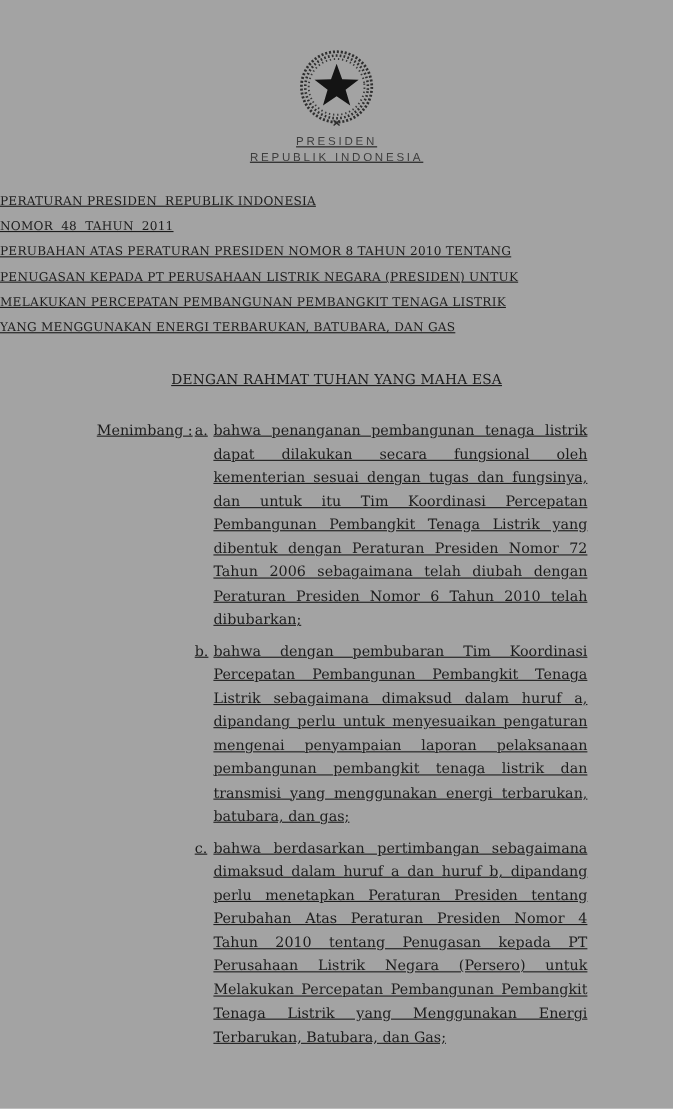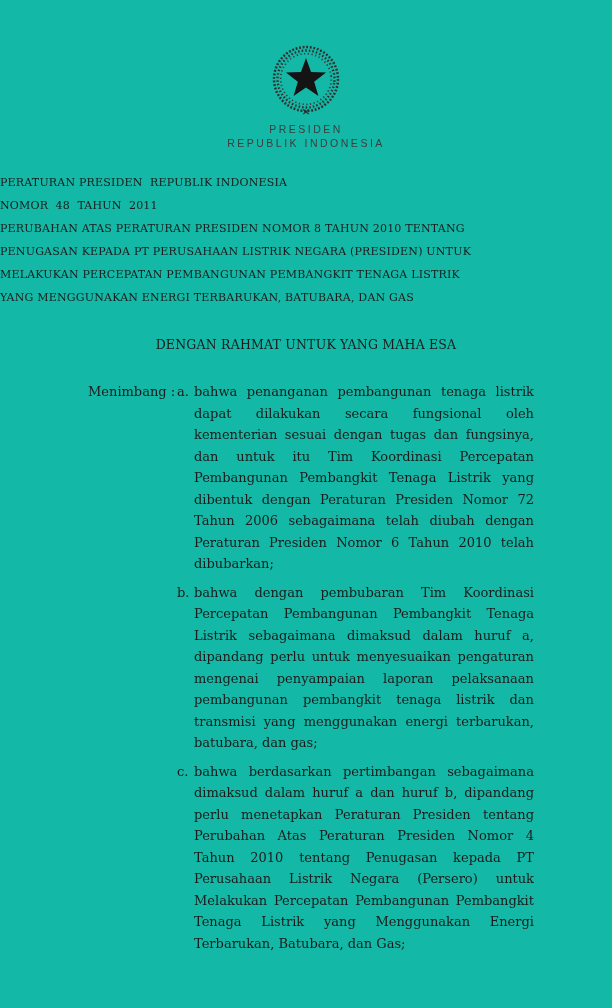--- a/index.html
+++ b/index.html
@@ -5,26 +5,27 @@
   html, body {
     margin: 0;
     padding: 0;
     background: #e8e8e8;
   }
   .page {
     position: relative;
     width: 612px;
     height: 1008px;
     margin: 0 auto;
-    background: #14b8a6;
+    background: #a3a3a3;
     color: #1c1c1c;
     font-family: "DejaVu Serif", serif;
     overflow: hidden;
     box-sizing: border-box;
     padding-top: 40px;
+    text-decoration: underline;
   }
   
   .emblem {
     text-align: center;
   }
   .emblem svg {
     display: block;
     margin: 0 auto;
   }
   .emblem-caption {
@@ -114,21 +115,21 @@
 
   <div class="title-block">
     <div class="title-line">PERATURAN PRESIDEN  REPUBLIK INDONESIA</div>
     <div class="title-line">NOMOR  48  TAHUN  2011</div>
     <div class="title-line">PERUBAHAN ATAS PERATURAN PRESIDEN NOMOR 8 TAHUN 2010 TENTANG</div>
     <div class="title-line">PENUGASAN KEPADA PT PERUSAHAAN LISTRIK NEGARA (PRESIDEN) UNTUK</div>
     <div class="title-line">MELAKUKAN PERCEPATAN PEMBANGUNAN PEMBANGKIT TENAGA LISTRIK</div>
     <div class="title-line">YANG MENGGUNAKAN ENERGI TERBARUKAN, BATUBARA, DAN GAS</div>
   </div>
 
-  <div class="invocation">DENGAN RAHMAT UNTUK YANG MAHA ESA</div>
+  <div class="invocation">DENGAN RAHMAT TUHAN YANG MAHA ESA</div>
 
 
   <div class="considering">
     <div class="considering-label">Menimbang :</div>
     <div class="considering-items">
       <div class="consider-item">
         <div class="item-letter">a.</div>
         <div class="item-text">bahwa penanganan pembangunan tenaga listrik dapat dilakukan secara fungsional oleh kementerian sesuai dengan tugas dan fungsinya, dan untuk itu Tim Koordinasi Percepatan Pembangunan Pembangkit Tenaga Listrik yang dibentuk dengan Peraturan Presiden Nomor 72 Tahun 2006 sebagaimana telah diubah dengan Peraturan Presiden Nomor 6 Tahun 2010 telah dibubarkan;</div>
       </div>
       <div class="consider-item">

